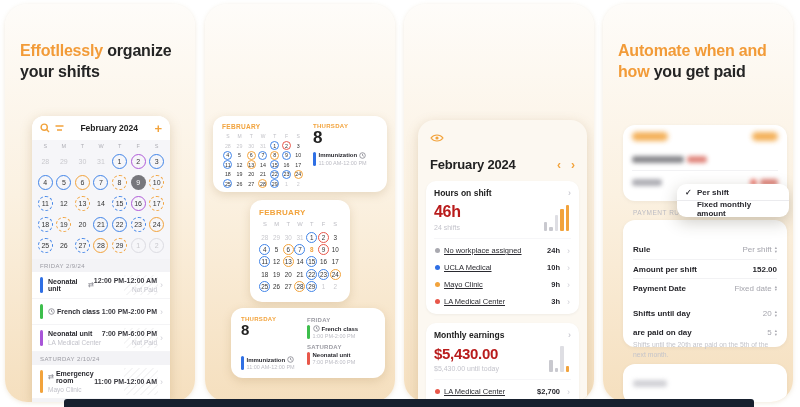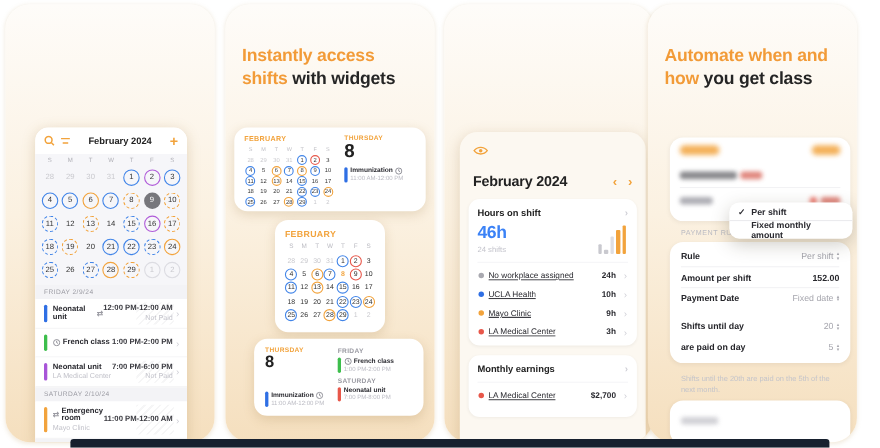--- a/index.html
+++ b/index.html
@@ -98,41 +98,41 @@
     background:#FCF8F1; border-radius:16px 16px 0 0; padding:9px 8px 0;
     box-shadow:0 3px 12px rgba(160,125,70,.25); }
   .month-row { display:flex; align-items:center; margin:10px 4px 2px; }
   .month-title { font-size:13px; font-weight:800; color:#222; letter-spacing:-.2px; }
   .month-nav { margin-left:auto; color:#F2A33C; font-size:12px; font-weight:bold; display:flex; gap:10px; }
   .s-card { background:#fff; border-radius:10px; padding:7px 8px 4px; margin-top:9px;
     box-shadow:0 1px 3px rgba(0,0,0,.05); }
   .card-head { display:flex; align-items:center; font-size:8.5px; font-weight:bold; color:#222; }
   .card-head .evt-chev { margin-left:auto; }
   .val-row { display:flex; margin-top:5px; }
-  .big-val { font-size:16px; font-weight:800; color:#3b82f6; letter-spacing:-.3px; }
+  .big-val { font-size:16px; font-weight:800; color:#b91c1c; letter-spacing:-.3px; }
   .val-sub { font-size:7px; color:#C4C4CC; margin-top:3px; }
   .bars { display:flex; align-items:flex-end; gap:2px; margin-left:auto; padding-right:2px; }
   .bar { width:3.5px; border-radius:1px; display:inline-block; }
   .stats { margin-top:7px; border-top:1px solid #F6F6F8; padding-top:3px; }
   .stat { display:flex; align-items:center; gap:4px; padding:3.5px 1px; font-size:7.5px; color:#2A2A30; }
   .dot { width:5px; height:5px; border-radius:50%; flex:none; }
   .stat-label { white-space:nowrap; overflow:hidden;text-decoration:underline; }
   .stat-val { margin-left:auto; font-weight:bold; white-space:nowrap; }
 
   
   .p4-card { position:absolute; left:20px; right:6px; background:#fff; border-radius:12px;
     box-shadow:0 1px 4px rgba(0,0,0,.05); }
   .p4-cardA { top:121px; height:76px; padding:7px 9px; }
   .blur-o { background:#F2A33C; filter:blur(2.5px); border-radius:5px; opacity:.85; height:9px; }
   .pillrow { display:flex; }
   .blurrow { display:flex; align-items:center; height:22px; border-bottom:1px solid #F2F2F4; }
   .blurrow:last-child { border-bottom:none; }
   .blur-blk { filter:blur(2px); border-radius:3px; height:7px; opacity:.8; }
   .p4-label { position:absolute; left:30px; top:205px; font-size:6.5px; color:#BCBCC3; letter-spacing:.5px; }
-  .p4-cardB { top:216px; padding:3px 10px 5px; }
+  .p4-cardB { top:216px; padding:20px 10px 5px; }
   .form-row { display:flex; align-items:center; height:19px; }
   .form-row.hr { border-top:1px solid #F2F2F4; }
   .form-row.gap { margin-top:7px; }
   .form-label { font-size:8px; font-weight:bold; color:#26262B; }
   .form-val { margin-left:auto; font-size:8px; color:#26262B; font-weight:bold; }
   .form-val.muted { color:#A5A5AD; font-weight:normal; }
   .stepper { display:flex; flex-direction:column; margin-left:3px; color:#A9A9B0; }
   .stepper i { font-style:normal; font-size:4.5px; line-height:3.5px; }
   .p4-note { position:absolute; left:30px; right:14px; top:336px; font-size:6.8px;
     color:#C4C4CA; line-height:1.5; }
@@ -146,20 +146,24 @@
 
   .dock-bar { position:absolute; left:64px; width:690px; bottom:0; height:8px;
     background:#17202E; border-radius:3px 3px 0 0; z-index:20; }
 
   svg.hdr-ico { flex:none; }
 </style>
 </head>
 <body>
 
 <div class="panel" style="left:5px">
+  <div class="headline">
+    <span class="hl-accent">Effotllessly</span><span> organize</span><br>
+    <span class="hl-accent"></span><span>your shifts</span>
+  </div>
   <div class="p1-card">
     <div class="cal-header">
       <svg class="hdr-ico" width="10" height="10" viewBox="0 0 10 10">
         <circle cx="4.2" cy="4.2" r="3.1" fill="none" stroke="#F2A33C" stroke-width="1.4"></circle>
         <path d="M6.6 6.6 L9 9" stroke="#F2A33C" stroke-width="1.4"></path>
       </svg>
       <svg class="hdr-ico" width="9" height="8" viewBox="0 0 9 8">
         <path d="M0.5 2 H8.5 M2 6 H7" stroke="#F2A33C" stroke-width="1.3" fill="none"></path>
       </svg>
       <div class="cal-title">February 2024</div>
@@ -273,24 +277,20 @@
             <span class="evt-time">11:00 PM-12:00 AM</span>
           </span>
           <span class="evt-chev">›</span>
         </div>
         <div class="sec-label">SUNDAY 2/11/24</div>
       </div>
   </div>
 </div>
 
 <div class="panel" style="left:205px">
-  <div class="headline">
-    <span class="hl-accent">Instantly access</span><span></span><br>
-    <span class="hl-accent">shifts</span><span> with widgets</span>
-  </div>
 
   <div class="wgt wgtA">
     <div>
       <div class="wgt-month">FEBRUARY</div>
       <div class="calA">
           <div class="cal-wd">
             <span>S</span>
             <span>M</span>
             <span>T</span>
             <span>W</span>
@@ -493,21 +493,21 @@
       </div>
       <div class="stats">
           <div class="stat">
             <span class="dot" style="background:#A9A9B0"></span>
             <span class="stat-label">No workplace assigned</span>
             <span class="stat-val">24h</span>
             <span class="evt-chev">›</span>
           </div>
           <div class="stat">
             <span class="dot" style="background:#2F6FE4"></span>
-            <span class="stat-label">UCLA Health</span>
+            <span class="stat-label">UCLA Medical</span>
             <span class="stat-val">10h</span>
             <span class="evt-chev">›</span>
           </div>
           <div class="stat">
             <span class="dot" style="background:#F2A33C"></span>
             <span class="stat-label">Mayo Clinic</span>
             <span class="stat-val">9h</span>
             <span class="evt-chev">›</span>
           </div>
           <div class="stat">
@@ -516,38 +516,50 @@
             <span class="stat-val">3h</span>
             <span class="evt-chev">›</span>
           </div>
         </div>
     </div>
 
     <div class="s-card">
       <div class="card-head">
         <span>Monthly earnings</span>
         <span class="evt-chev">›</span>
+      </div>
+      <div class="val-row">
+        <div>
+          <div class="big-val" style="font-size:15px">$5,430.00</div>
+          <div class="val-sub">$5,430.00 until today</div>
+        </div>
+        <div class="bars">
+            <span class="bar" style="height:12px;background:#C9C9CF"></span>
+            <span class="bar" style="height:4px;background:#C9C9CF"></span>
+            <span class="bar" style="height:26px;background:#DEDEE3"></span>
+            <span class="bar" style="height:6px;background:#F2A33C"></span>
+          </div>
       </div>
       <div class="stats">
           <div class="stat">
             <span class="dot" style="background:#E8574A"></span>
             <span class="stat-label">LA Medical Center</span>
             <span class="stat-val">$2,700</span>
             <span class="evt-chev">›</span>
           </div>
           <div class="stat"></div>
         </div>
     </div>
   </div>
 </div>
 
-<div class="panel" style="left:589px">
+<div class="panel" style="left:603px">
   <div class="headline">
     <span class="hl-accent">Automate when and</span><span></span><br>
-    <span class="hl-accent">how</span><span> you get class</span>
+    <span class="hl-accent">how</span><span> you get paid</span>
   </div>
 
   <div class="p4-card p4-cardA">
     <div class="pillrow">
       <span class="blur-o" style="width:36px"></span>
       <span class="blur-o" style="width:26px;margin-left:auto"></span>
     </div>
     <div class="blurrow" style="margin-top:8px">
       <span class="blur-blk" style="width:52px;background:#6B6B70"></span>
       <span class="blur-blk" style="width:20px;background:#D96A5E;margin-left:3px"></span>

